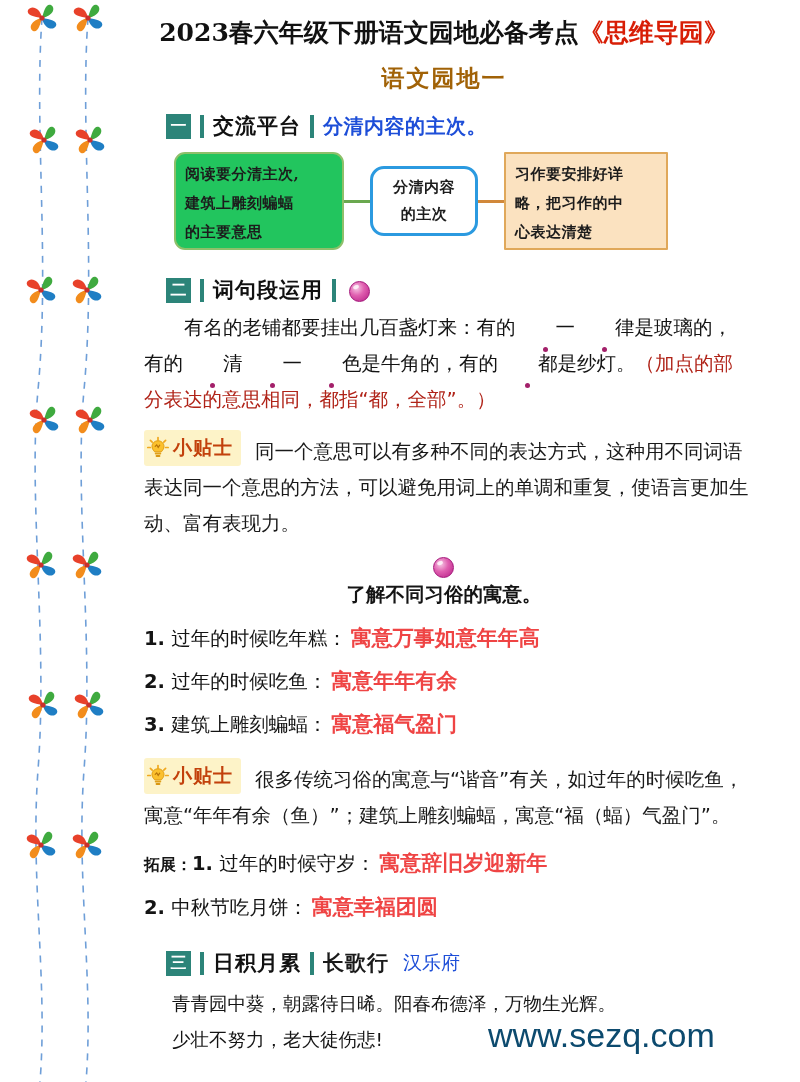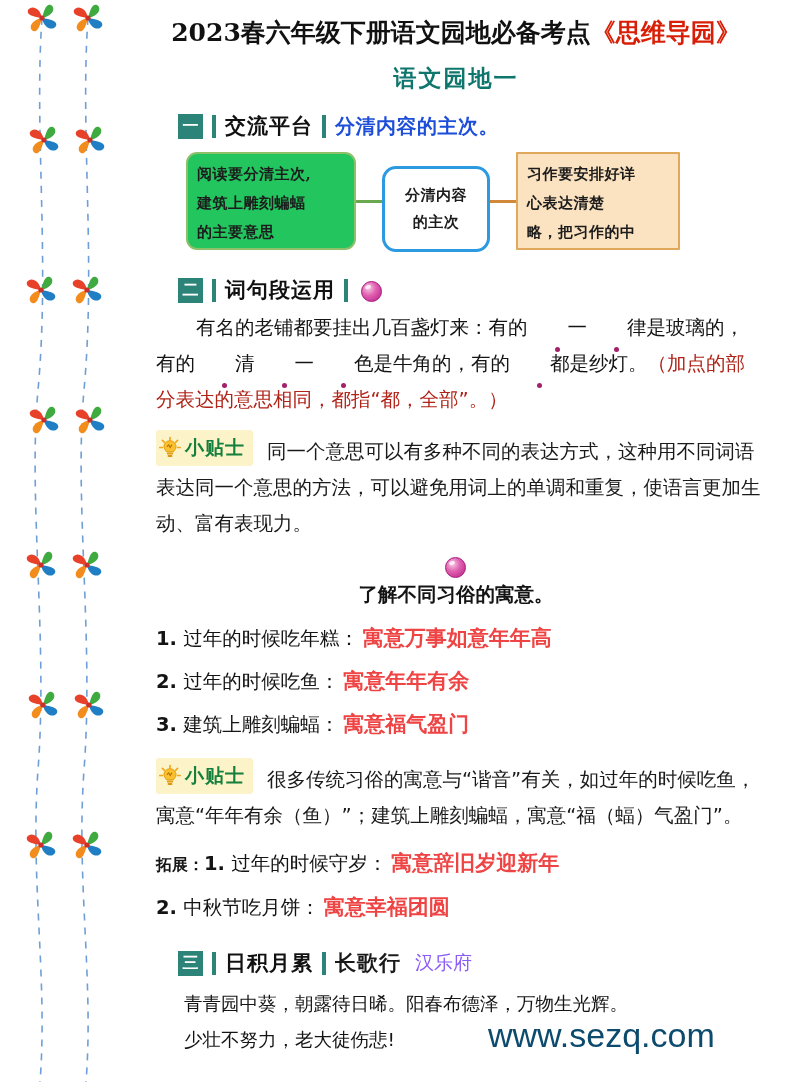--- a/index.html
+++ b/index.html
@@ -20,21 +20,21 @@
   .deco-border {
     position: absolute;
     left: 0; top: 0;
     width: 120px; height: 1082px;
     pointer-events: none;
   }
 
   
   .page {
     position: absolute;
-    left: 116px; top: 0;
+    left: 104px; top: 0;
     width: 680px;
     height: 1082px;
   }
 
   .title-main {
     text-align: center;
     font-family: "DejaVu Serif", "Liberation Serif", serif;
     font-weight: bold;
     font-size: 25px;
     letter-spacing: 0px;
@@ -43,21 +43,21 @@
     color: #111111;
   }
   .title-main .red {
     color: #d81e06;
   }
   .title-sub {
     text-align: center;
     font-family: "DejaVu Serif", "Liberation Serif", serif;
     font-weight: bold;
     font-size: 23px;
-    color: #0f766e;
+    color: #a16207;
     margin: 14px 0 0 0;
     letter-spacing: 2px;
   }
 
   
   .sec-head {
     display: flex;
     align-items: center;
     margin: 18px 0 0 62px;
     white-space: nowrap;
@@ -141,21 +141,21 @@
   }
   .mm-left {
     left: 0; top: 0;
     width: 170px; height: 98px;
     background: #22c55e;
     border: 2px solid #8ec06a;
     border-radius: 11px;
   }
   .mm-center {
     left: 196px; top: 14px;
-    width: 108px; height: 86px;
+    width: 108px; height: 70px;
     background: #ffffff;
     border: 3.5px solid #2b9ae0;
     border-radius: 14px;
     display: flex;
     align-items: center;
     justify-content: center;
     flex-direction: column;
     padding: 12px;
     line-height: 27px;
     text-align: center;
@@ -223,21 +223,21 @@
     background: #fdf3c8;
     border-radius: 3px;
     padding: 0 8px 0 2px;
     margin-right: 14px;
     position: relative;
     top: 2px;
   }
   .tip-label .tip-text {
     font-weight: bold;
     font-size: 19px;
-    color: #15803d;
+    color: #c2410c;
     letter-spacing: 1px;
     font-family: Liberation Serif, serif;
   }
   .bulb-icon {
     width: 24px; height: 24px;
     flex: none;
     margin-right: 3px;
   }
 
   
@@ -271,21 +271,21 @@
     margin: 2px 0 0 68px;
     color: #141414;
     letter-spacing: 0px;
   }
 
   .author {
     font-family: "DejaVu Serif", "Liberation Serif", serif;
     font-size: 19px;
     margin-left: 14px;
     font-weight: normal;
-    color: #8b5cf6;
+    color: #1d4ed8;
   }
 
   
   .watermark {
     position: absolute;
     left: 488px;
     top: 1016px;
     font-family: "Liberation Sans", "DejaVu Sans", sans-serif;
     font-size: 34px;
     color: #0c4a6e;
@@ -352,22 +352,22 @@
       <div>的主要意思</div>
     </div>
     <div class="mm-conn-l"></div>
     <div class="mm-box mm-center">
       <div>分清内容</div>
       <div>的主次</div>
     </div>
     <div class="mm-conn-r"></div>
     <div class="mm-box mm-right">
       <div>习作要安排好详</div>
+      <div>略，把习作的中</div>
       <div>心表达清楚</div>
-      <div>略，把习作的中</div>
     </div>
   </div>
 
   <div class="sec-head" style="margin-top:26px;">
     <span class="sec-num">二</span>
     <span class="sec-bar"></span>
     <span class="sec-name">词句段运用</span>
     <span class="sec-bar"></span>
     <span class="ball-icon"></span>
   </div>

